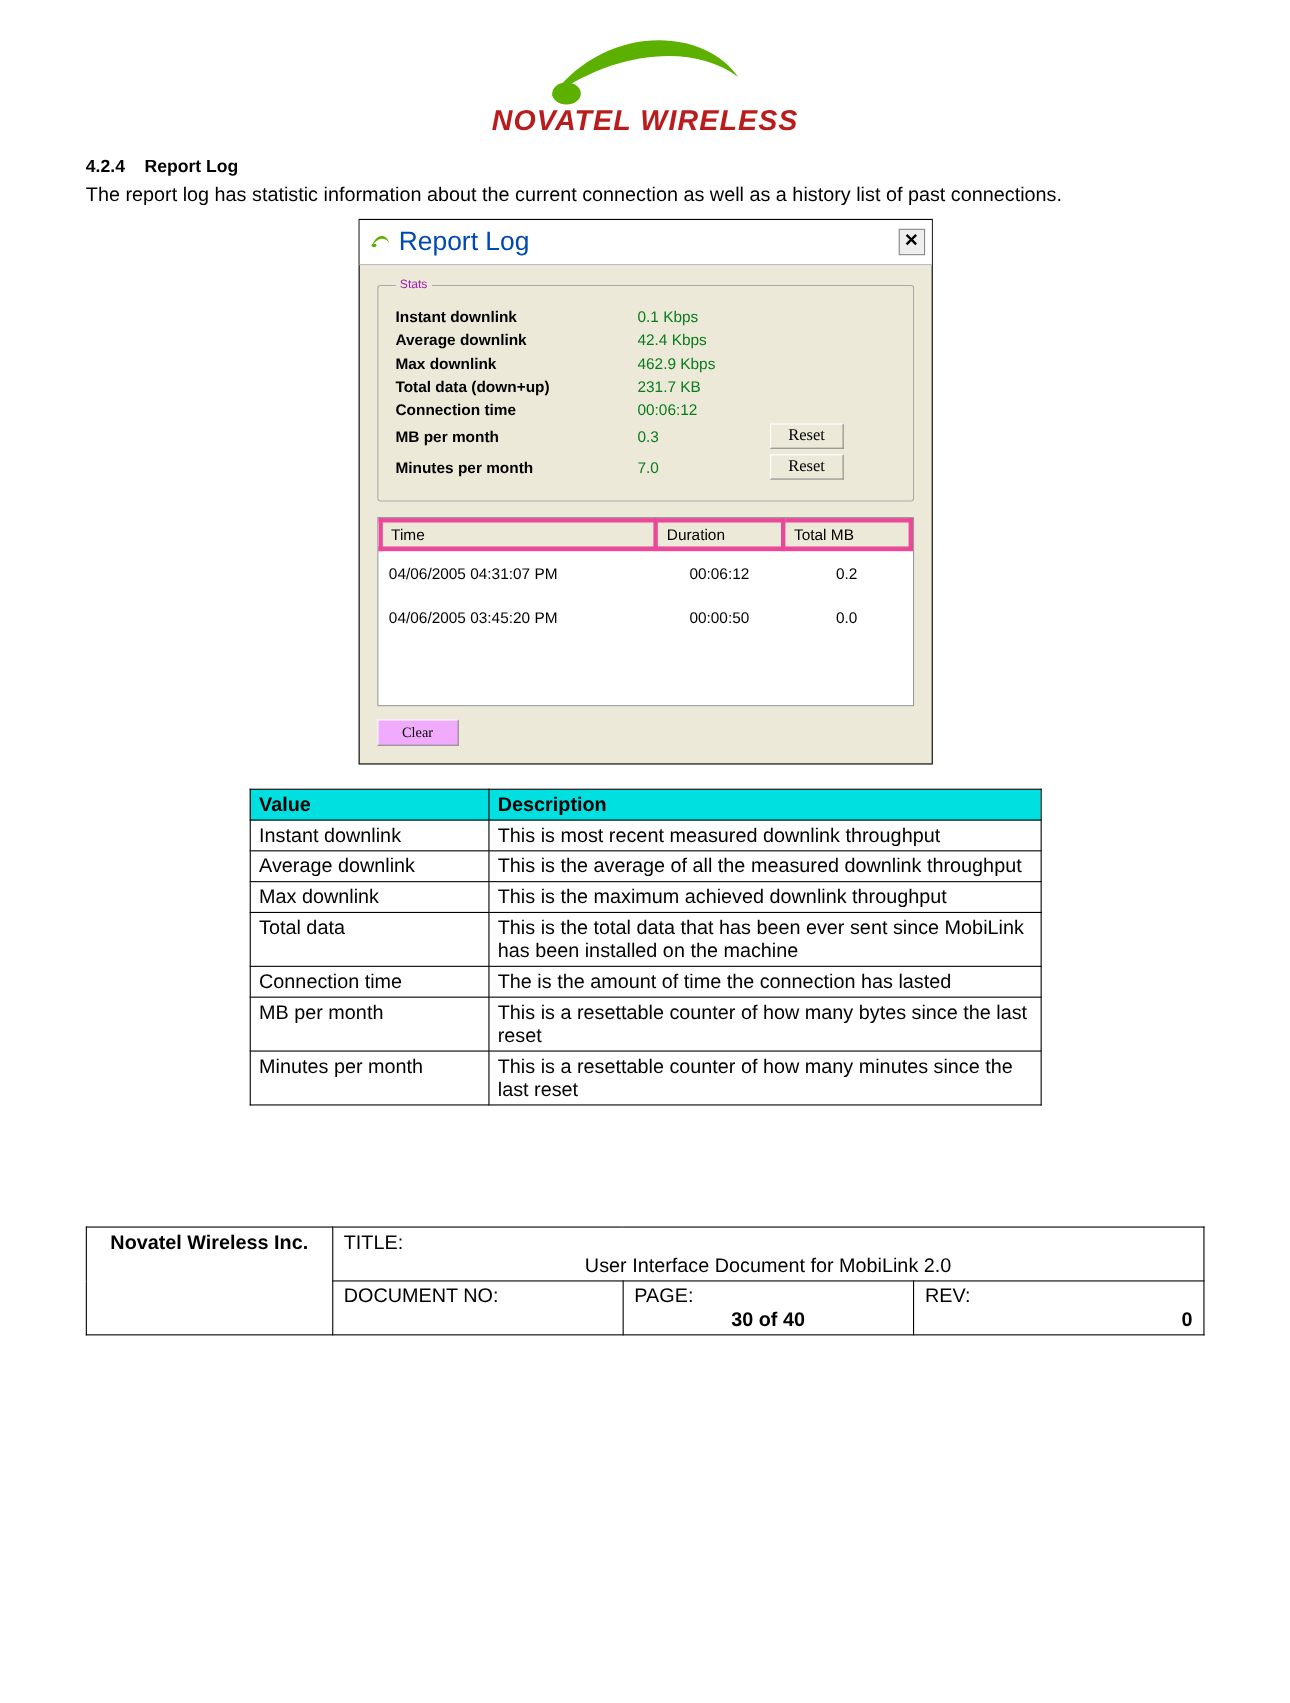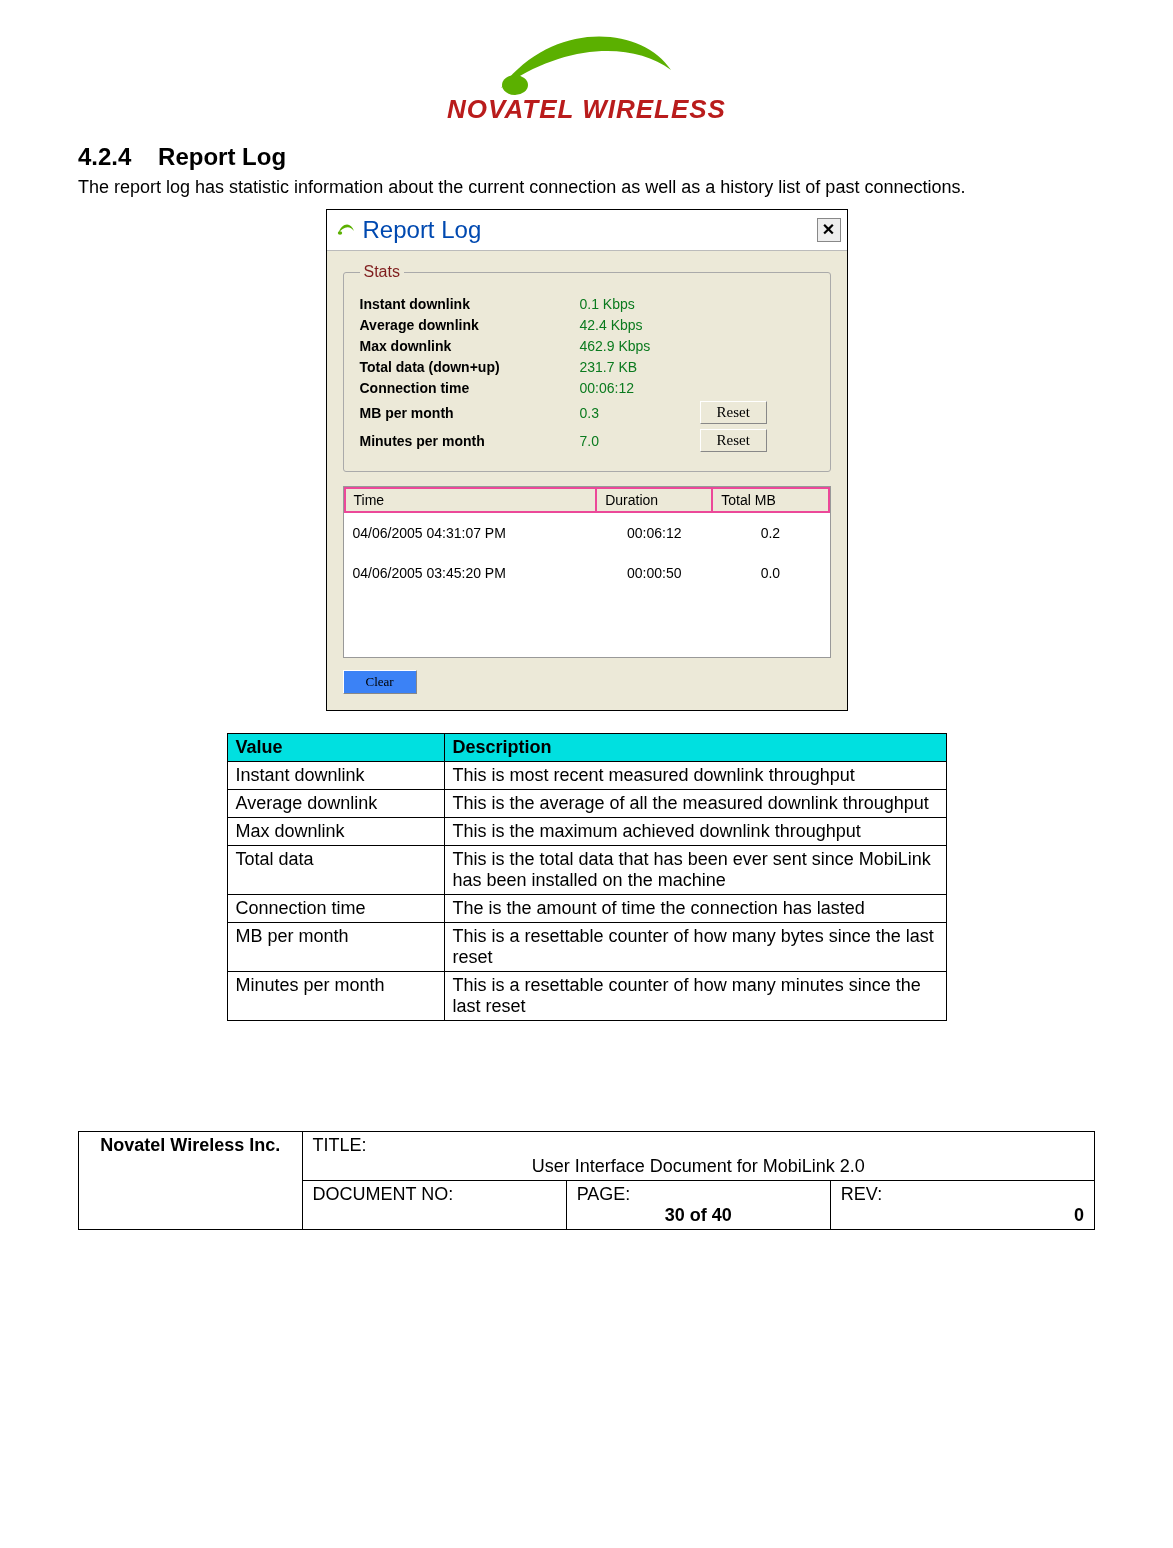--- a/index.html
+++ b/index.html
@@ -2,42 +2,42 @@
 <html><head>
 <meta charset="utf-8">
 <style>
   body{margin:0;font-family:Arial,Helvetica,sans-serif;font-size:18px;color:#000;background:#fff}
   .page{width:1173px;padding:30px 78px 20px 78px;box-sizing:border-box}
   .logo-wrap{text-align:center;margin-bottom:18px}
   .logo{display:inline-block}
   .swoosh{width:190px;height:70px;position:relative;margin:0 auto}
   .swoosh svg{display:block}
   .logo-text{font:italic 900 26px Arial;letter-spacing:1px;color:#b91c1c;margin-top:-6px}
-  h3.sec{margin:0 0 4px 0;font-size:24px}
+  h3.sec{margin:0 0 4px 0;font-size:16px}
   p.intro{margin:0 0 10px 0;line-height:1.35}
   .win-wrap{display:flex;justify-content:center;margin-bottom:22px}
   .win{width:520px;border:1px solid #000;background:#ece9d8;font-family:Tahoma,Arial,sans-serif;font-size:14px;color:#000}
   .titlebar{background:#fff;display:flex;align-items:center;justify-content:space-between;padding:6px 6px 6px 10px;border-bottom:1px solid #bbb}
   .titlebar-left{display:flex;align-items:center;gap:8px}
   .titlebar-title{color:#0049b0;font-size:24px}
   .ticon{width:18px;height:14px;display:inline-block}
   .closebox{width:22px;height:22px;border:1px solid #888;background:#eee;display:flex;align-items:center;justify-content:center;font-weight:bold;font-size:16px;line-height:1}
   .body{padding:12px 16px 16px 16px}
   fieldset.stats{border:1px solid #aaa;border-radius:3px;padding:10px 16px 14px 16px;margin:0 0 14px 0}
-  fieldset.stats legend{padding:0 4px;color:#7f1d1d;font-size:16px}
+  fieldset.stats legend{padding:0 4px;color:#a21caf;font-size:11px}
   .row{display:flex;align-items:center;margin:5px 0}
   .row .lbl{width:220px;font-weight:bold}
   .row .val{width:120px;color:#0a7a1e}
   .resetbtn{padding:2px 16px;background:#ece9d8;border:1px solid #888;border-top-color:#fff;border-left-color:#fff;font-family:Tahoma;font-size:15px}
   .history{border:1px solid #999;background:#fff;height:170px;overflow:auto}
   .history table{width:100%;border-collapse:collapse;font-size:14px}
-  .history th{background:#ece9d8;border:2px solid #ec4899;text-align:left;padding:3px 8px;font-weight:normal}
+  .history th{background:#ece9d8;border:4px solid #ec4899;text-align:left;padding:3px 8px;font-weight:normal}
   .history td{padding:12px 8px}
   .history td.num{text-align:center}
-  .clearbtn{margin-top:12px;padding:3px 22px;background:#3b82f6;border:1px solid #888;border-top-color:#fff;border-left-color:#fff;font-family:Tahoma;font-size:13px}
+  .clearbtn{margin-top:12px;padding:3px 22px;background:#f0abfc;border:1px solid #888;border-top-color:#fff;border-left-color:#fff;font-family:Tahoma;font-size:13px}
   table.desc{border-collapse:collapse;width:720px;margin:0 auto 110px auto;font-size:18px}
   table.desc th,table.desc td{border:1px solid #000;padding:3px 8px;text-align:left;vertical-align:top}
   table.desc th.h{background:#00e0e0;font-weight:bold}
   .desc-val{width:200px}
   table.docblock{border-collapse:collapse;width:100%;font-size:18px}
   table.docblock td,table.docblock th{border:1px solid #000;padding:3px 10px;vertical-align:top}
   .company{text-align:center;font-weight:bold}
   .title-lbl{display:inline-block;margin-right:0}
   .title-val{font-weight:normal}
   .page-v{text-align:center;font-weight:bold}

